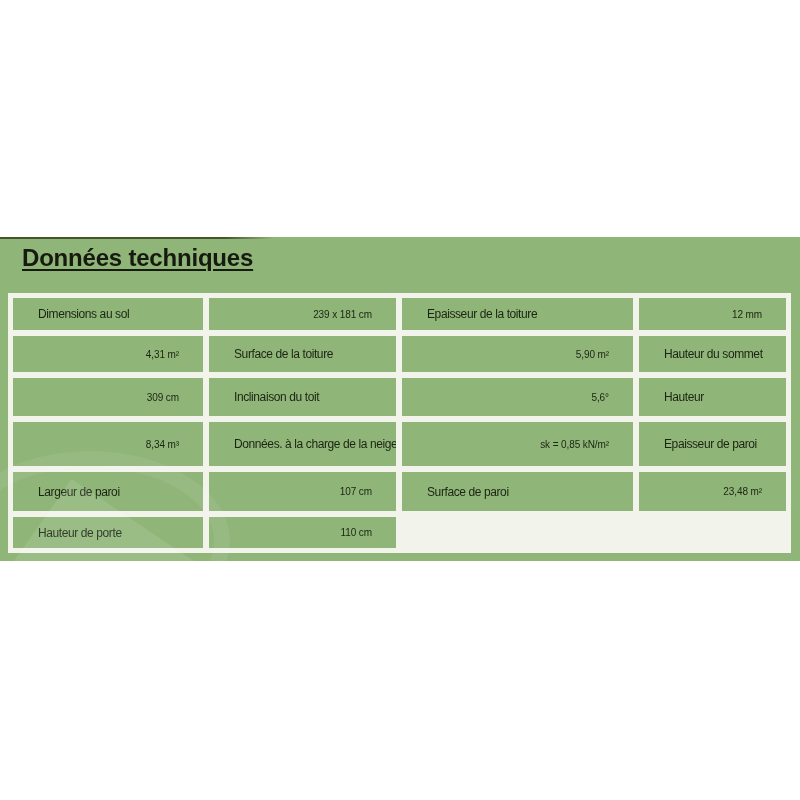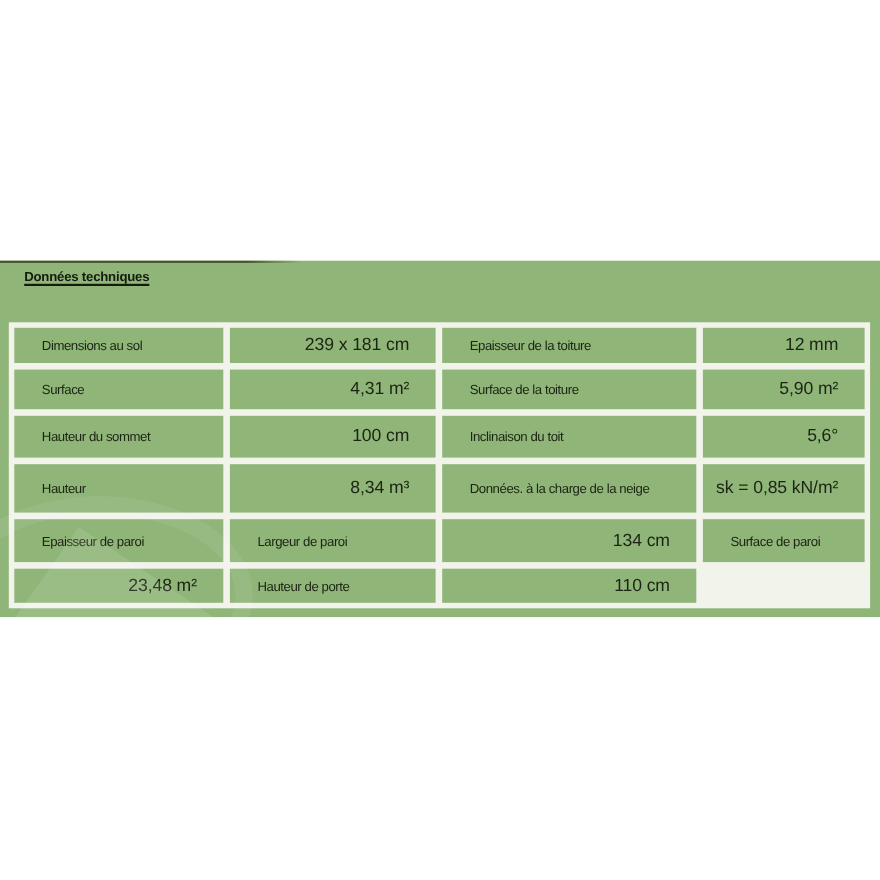--- a/index.html
+++ b/index.html
@@ -25,21 +25,21 @@
     position: absolute;
     left: 0; top: 0;
     width: 274px; height: 2px;
     background: linear-gradient(to right, var(--edge-dark, #39431f) 82%, rgba(57,67,31,0));
     opacity: .85;
   }
 
   .title {
     position: absolute;
     left: 22px; top: 7px;
-    font-size: 12px;
+    font-size: 24px;
     font-weight: bold;
     color: var(--title-dark, #161a0f);
     text-decoration: underline;
     text-decoration-thickness: 2px;
     text-underline-offset: 3px;
     letter-spacing: -0.2px;
     white-space: nowrap;
   }
 
   .spec-table {
@@ -61,21 +61,21 @@
   }
   .cell.label {
     padding-left: 25px;
     font-size: 12px;
     letter-spacing: -0.4px;
     white-space: nowrap;
   }
   .cell.value {
     justify-content: flex-end;
     padding-right: 24px;
-    font-size: 16px;
+    font-size: 10px;
     letter-spacing: -0.1px;
     white-space: nowrap;
   }
 
   .watermark { position: absolute; pointer-events: none; z-index: 3; }
   .wm-wedge {
     left: 14px; bottom: 0;
     width: 180px; height: 82px;
     background: rgba(255,255,255,0.10);
     clip-path: polygon(32% 0, 100% 100%, 0 100%);
@@ -95,38 +95,37 @@
     <div class="band-top-edge"></div>
 
     <h1 class="title">Données techniques</h1>
 
     <div class="spec-table">
       <div class="cell label">Dimensions au sol</div>
       <div class="cell value">239 x 181 cm</div>
       <div class="cell label">Epaisseur de la toiture</div>
       <div class="cell value">12 mm</div>
 
-      <div class="cell label">Surface</div>
       <div class="cell value">4,31 m²</div>
       <div class="cell label">Surface de la toiture</div>
       <div class="cell value">5,90 m²</div>
 
       <div class="cell label">Hauteur du sommet</div>
-      <div class="cell value">100 cm</div>
+      <div class="cell value">309 cm</div>
       <div class="cell label">Inclinaison du toit</div>
       <div class="cell value">5,6°</div>
 
       <div class="cell label">Hauteur</div>
       <div class="cell value">8,34 m³</div>
       <div class="cell label">Données. à la charge de la neige</div>
       <div class="cell value">sk = 0,85 kN/m²</div>
 
       <div class="cell label">Epaisseur de paroi</div>
       <div class="cell label">Largeur de paroi</div>
-      <div class="cell value">134 cm</div>
+      <div class="cell value">107 cm</div>
 
       <div class="cell label">Surface de paroi</div>
       <div class="cell value">23,48 m²</div>
       <div class="cell label">Hauteur de porte</div>
       <div class="cell value">110 cm</div>
     </div>
 
     <div class="watermark wm-arc"></div>
     <div class="watermark wm-wedge"></div>
   </div>

